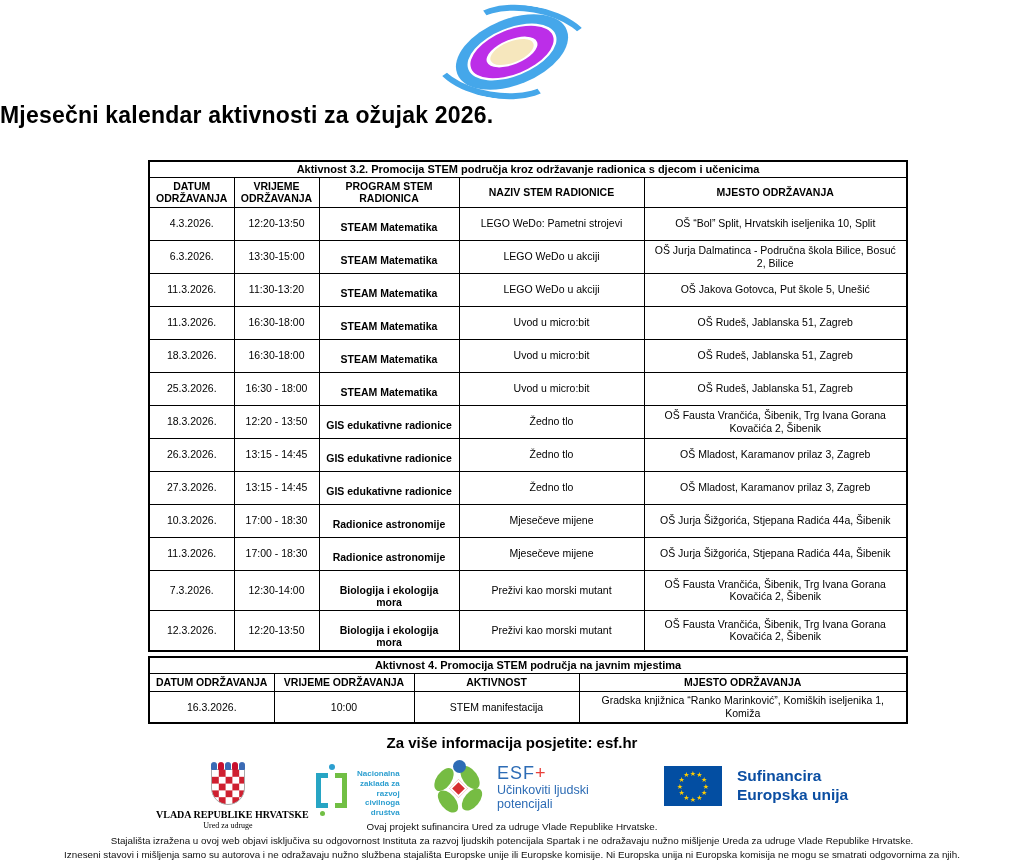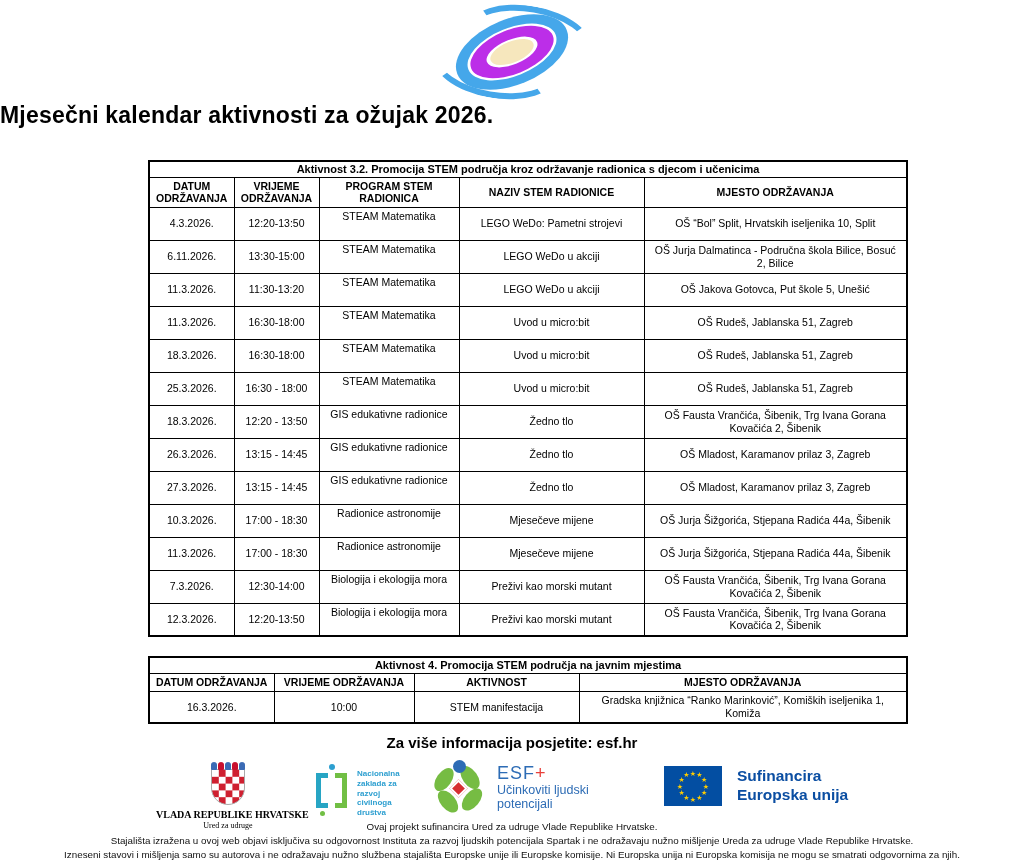--- a/index.html
+++ b/index.html
@@ -36,21 +36,21 @@
   .tbl th, .tbl td { border:1.5px solid #000; overflow:hidden; }
   .tbl .cap { font-weight:bold; font-size:11px; text-align:center;
     height:16px; padding:1px 2px; }
   .tbl th { font-size:10.5px; font-weight:bold; text-align:center;
     line-height:12px; padding:2px 4px; }
   .tbl tbody td { font-size:10.5px; text-align:center; vertical-align:middle;
     line-height:12.5px; padding:1px 6px; }
   .t1 { top:160px; }
   .t1 th { height:30px; }
   .t1 tbody td { height:33px; }
-  .t1 tbody td:nth-child(3) { vertical-align:top; padding-top:2px; }
+  .t1 tbody td:nth-child(3) { vertical-align:top; padding-top:13px;font-weight:bold; }
   .t2 { top:656px; }
   .t2 th { height:18px; }
   .t2 tbody td { height:32px; }
 
   
   .info-line { position:absolute; top:734px; left:0; width:100%;
     text-align:center; font-size:15px; font-weight:bold; }
 
   
   .logos-row { position:absolute; top:760px; left:0; width:100%; height:62px; }
@@ -69,21 +69,21 @@
 
   .fnd-logo { position:absolute; left:314px; top:4px; display:flex; }
   .brackets { position:relative; width:36px; height:52px; }
   .br-l { position:absolute; left:2px;  top:9px; width:12px; height:35px;
     border:5px solid #27a5c4; border-right:none; }
   .br-r { position:absolute; left:21px; top:9px; width:12px; height:35px;
     border:5px solid #71bf44; border-left:none; }
   .dot-blue  { position:absolute; left:15px; top:0;   width:6px; height:6px; border-radius:50%; background:#2d9fd0; }
   .dot-green { position:absolute; left:6px;  top:47px; width:5px; height:5px; border-radius:50%; background:#71bf44; }
   .fnd-text { margin-left:7px; padding-top:5px; font-size:8px; font-weight:bold;
-    color:#2d9fd0; line-height:9.8px; }
+    color:#2d9fd0; line-height:9.8px;text-align:right; }
 
   .esf-logo { position:absolute; left:430px; top:0; display:flex; }
   .esf-figure { position:relative; width:58px; height:58px; }
   .petal { position:absolute; width:26px; height:15px; border-radius:50%; background:#76bc43; }
   .p1 { left:1px;  top:12px; transform:rotate(-55deg); }
   .p2 { left:27px; top:10px; transform:rotate(55deg); }
   .p3 { left:5px;  top:34px; transform:rotate(50deg); }
   .p4 { left:29px; top:32px; transform:rotate(-50deg); }
   .esf-head { position:absolute; left:23px; top:0; width:13px; height:13px;
     border-radius:50%; background:#2d6cb5; }
@@ -142,21 +142,21 @@
   </thead>
   <tbody>
       <tr>
         <td>4.3.2026.</td>
         <td>12:20-13:50</td>
         <td>STEAM Matematika</td>
         <td>LEGO WeDo: Pametni strojevi</td>
         <td>OŠ “Bol” Split, Hrvatskih iseljenika 10, Split</td>
       </tr>
       <tr>
-        <td>6.11.2026.</td>
+        <td>6.3.2026.</td>
         <td>13:30-15:00</td>
         <td>STEAM Matematika</td>
         <td>LEGO WeDo u akciji</td>
         <td>OŠ Jurja Dalmatinca - Područna škola Bilice, Bosuć 2, Bilice</td>
       </tr>
       <tr>
         <td>11.3.2026.</td>
         <td>11:30-13:20</td>
         <td>STEAM Matematika</td>
         <td>LEGO WeDo u akciji</td>

